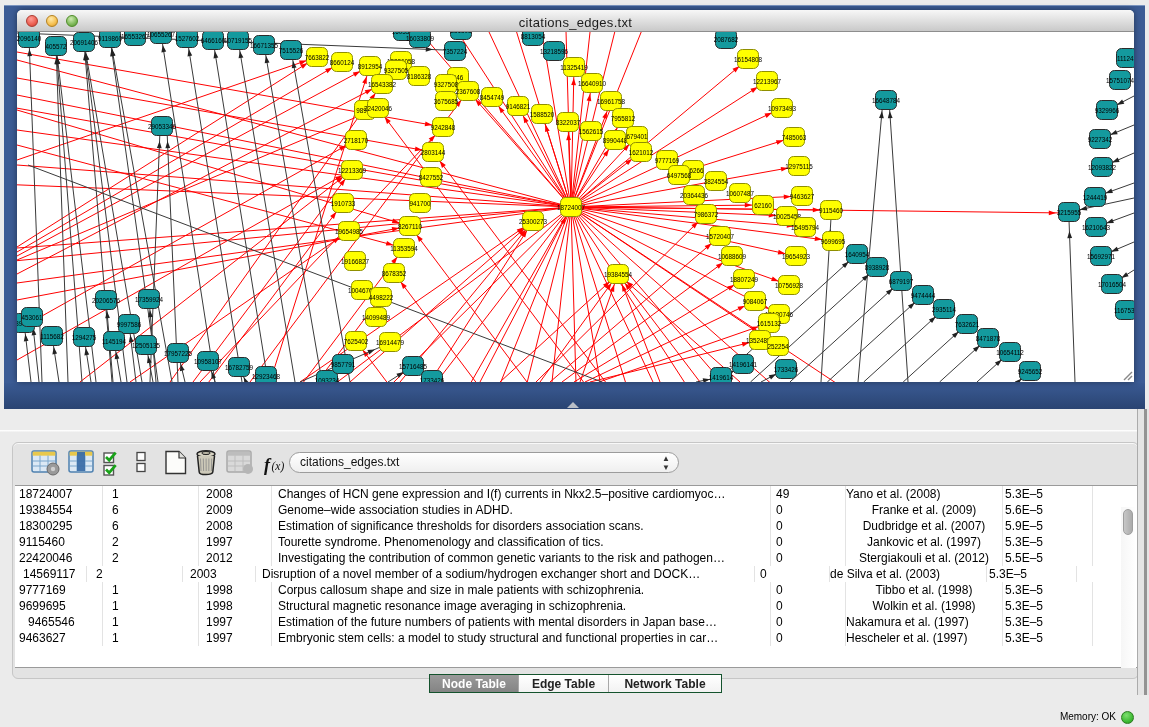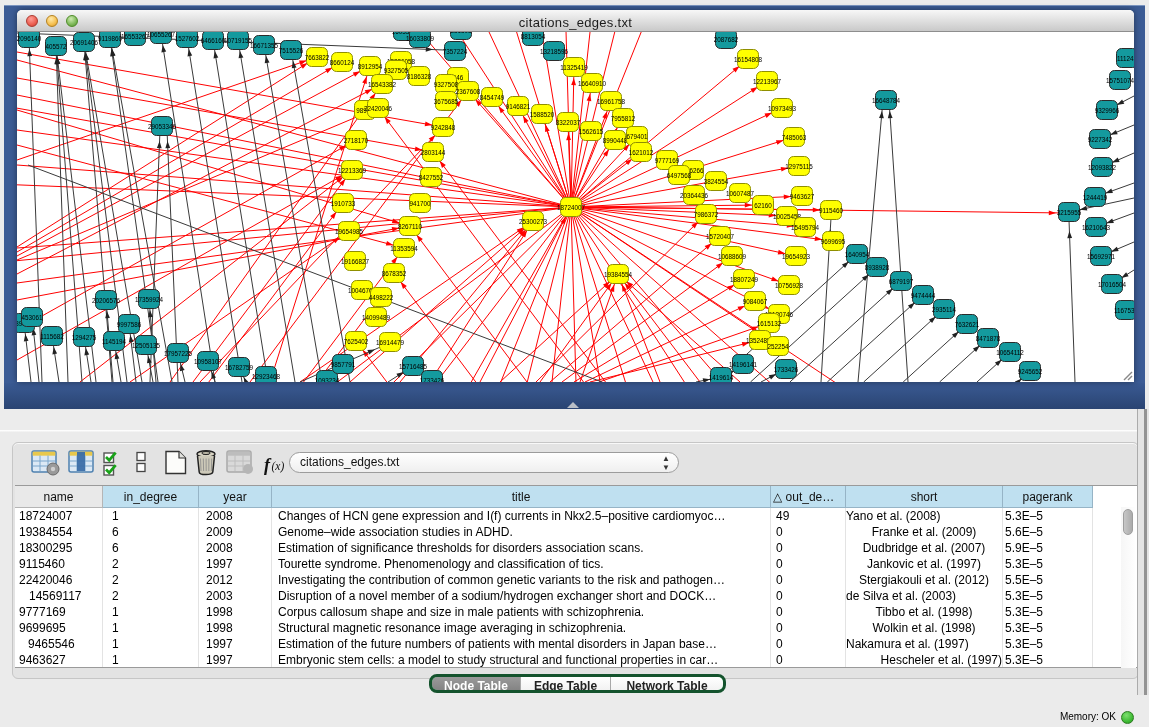--- a/index.html
+++ b/index.html
@@ -19,21 +19,21 @@
 .combo{position:absolute;left:276px;top:5px;width:390px;height:21px;background:linear-gradient(#ffffff,#efefef);border:1px solid #9c9c9c;border-radius:11px;font-size:12px;color:#111;line-height:19px;padding-left:10px}
 .combo .arr{position:absolute;right:8px;top:1px;font-size:8px;color:#333;line-height:9px}
 .tblwrap{position:absolute;left:2px;top:42px;width:1123px;height:183px;background:#fff;border-top:1px solid #9a9a9a;border-bottom:1px solid #9a9a9a;overflow:hidden}
 .thead{display:flex;height:22px}
 .th{background:#bfe0f0;border-right:1px solid #96b4c6;border-bottom:1px solid #96b4c6;font-size:12px;color:#111;text-align:center;line-height:22px;flex:none}
 .th.thfirst{background:#e9e9e9;border-right:1px solid #b5b5b5;border-bottom:1px solid #b5b5b5}
 .tr{display:flex;height:16px}
 .td{font-size:12px;color:#000;line-height:16px;white-space:nowrap;overflow:hidden;flex:none;border-right:1px solid #e3e3e3}
 .vscroll{position:absolute;right:2px;top:64px;width:15px;height:161px;background:linear-gradient(90deg,#f6f6f6,#fff)}
 .vthumb{position:absolute;left:2px;top:2px;width:10px;height:26px;border-radius:5px;background:linear-gradient(90deg,#c7c7c7,#ababab);border:1px solid #9e9e9e}
-.tabs{position:absolute;left:416px;top:231px;height:19px;display:flex;border:3px solid #14532d;border-radius:8px;overflow:hidden;background:#22c55e}
+.tabs{position:absolute;left:416px;top:231px;height:19px;display:flex;border:1px solid #14532d;border-radius:0;overflow:hidden;background:#22c55e}
 .tab{font-size:12px;font-weight:bold;line-height:18px;text-align:center;color:#222;background:linear-gradient(#fff,#f2f2f2);border-right:1px solid #a8a8a8}
 .tab.sel{background:linear-gradient(#9a9a9a,#848484);color:#fff}
 .status{position:absolute;right:33px;bottom:5px;font-size:10px;color:#000}
 .dot{position:absolute;right:15px;bottom:3px;width:13px;height:13px;border-radius:50%;background:radial-gradient(circle at 40% 30%,#7fe070,#3cb832 65%,#2c9424);border:1px solid #2a7a1e}
 .rightstrip{position:absolute;right:0;top:409px;width:12px;height:286px;background:#e4e4e4;border-left:1px solid #ababab}
 .rightstrip .in{position:absolute;left:6px;top:0;width:3px;height:100%;background:#939393}
 .phicons{position:absolute;top:3px;right:8px;width:46px;height:16px}
 </style></head><body>
 <div class="desktop">
     <div class="bot"></div>
@@ -509,29 +509,20 @@
           <line x1="201" y1="19" x2="223" y2="19" stroke="#bdbdbd" stroke-width="1"></line>
           <line x1="208" y1="8.5" x2="208" y2="24" stroke="#bdbdbd" stroke-width="1"></line>
           <line x1="216" y1="8.5" x2="216" y2="24" stroke="#bdbdbd" stroke-width="1"></line>
           <circle cx="221" cy="22" r="5" fill="#b5b5b5"></circle>
           <text x="237" y="24" font-family="Liberation Serif, serif" font-size="18" font-style="italic" font-weight="bold" fill="#111">f</text>
           <text x="244.5" y="23" font-family="Liberation Serif, serif" font-size="11.5" font-style="italic" fill="#111">(x)</text>
         </svg>
       <div class="combo">citations_edges.txt<div class="arr">▲<br>▼</div></div>
     </div>
     <div class="tblwrap">
-        <div class="thead">
-          <div class="th thfirst" style="width:88px">name</div>
-          <div class="th" style="width:96px">in_degree</div>
-          <div class="th" style="width:73px">year</div>
-          <div class="th" style="width:499px">title</div>
-          <div class="th" style="width:75px;text-align:left;padding-left:2px">△ out_de…</div>
-          <div class="th" style="width:157px">short</div>
-          <div class="th" style="width:90px">pagerank</div>
-        </div>
         <div class="tr">
           <div class="td" style="width:88px;padding-left:4px">18724007</div>
           <div class="td" style="width:96px;padding-left:9px">1</div>
           <div class="td" style="width:73px;padding-left:7px">2008</div>
           <div class="td" style="width:499px;padding-left:6px">Changes of HCN gene expression and I(f) currents in Nkx2.5–positive cardiomyoc…</div>
           <div class="td" style="width:75px;padding-left:5px">49</div>
           <div class="td" style="width:157px;">Yano et al. (2008)</div>
           <div class="td" style="width:90px;padding-left:2px">5.3E–5</div>
         </div>
         <div class="tr">
@@ -564,21 +555,21 @@
         <div class="tr">
           <div class="td" style="width:88px;padding-left:4px">22420046</div>
           <div class="td" style="width:96px;padding-left:9px">2</div>
           <div class="td" style="width:73px;padding-left:7px">2012</div>
           <div class="td" style="width:499px;padding-left:6px">Investigating the contribution of common genetic variants to the risk and pathogen…</div>
           <div class="td" style="width:75px;padding-left:5px">0</div>
           <div class="td" style="width:157px;text-align:center">Stergiakouli et al. (2012)</div>
           <div class="td" style="width:90px;padding-left:2px">5.5E–5</div>
         </div>
         <div class="tr">
-          <div class="td" style="width:88px;padding-left:14px">14569117</div>
+          <div class="td" style="width:72px;padding-left:8px">14569117</div>
           <div class="td" style="width:96px;padding-left:9px">2</div>
           <div class="td" style="width:73px;padding-left:7px">2003</div>
           <div class="td" style="width:499px;padding-left:6px">Disruption of a novel member of a sodium/hydrogen exchanger short and DOCK…</div>
           <div class="td" style="width:75px;padding-left:5px">0</div>
           <div class="td" style="width:157px;">de Silva et al. (2003)</div>
           <div class="td" style="width:90px;padding-left:2px">5.3E–5</div>
         </div>
         <div class="tr">
           <div class="td" style="width:88px;padding-left:4px">9777169</div>
           <div class="td" style="width:96px;padding-left:9px">1</div>
@@ -605,21 +596,21 @@
           <div class="td" style="width:75px;padding-left:5px">0</div>
           <div class="td" style="width:157px;">Nakamura et al. (1997)</div>
           <div class="td" style="width:90px;padding-left:2px">5.3E–5</div>
         </div>
         <div class="tr">
           <div class="td" style="width:88px;padding-left:4px">9463627</div>
           <div class="td" style="width:96px;padding-left:9px">1</div>
           <div class="td" style="width:73px;padding-left:7px">1997</div>
           <div class="td" style="width:499px;padding-left:6px">Embryonic stem cells: a model to study structural and functional properties in car…</div>
           <div class="td" style="width:75px;padding-left:5px">0</div>
-          <div class="td" style="width:157px;text-align:right">Hescheler et al. (1997)</div>
+          <div class="td" style="width:157px;text-align:left">Hescheler et al. (1997)</div>
           <div class="td" style="width:90px;padding-left:2px">5.3E–5</div>
         </div>
       </div>
     <div class="vscroll">
         <div class="vthumb"></div>
       </div>
     <div class="tabs">
       <div class="tab sel" style="width:89px">Node Table</div>
         <div class="tab" style="width:90px">Edge Table</div>
         <div class="tab" style="width:112px;border-right:none">Network Table</div>

